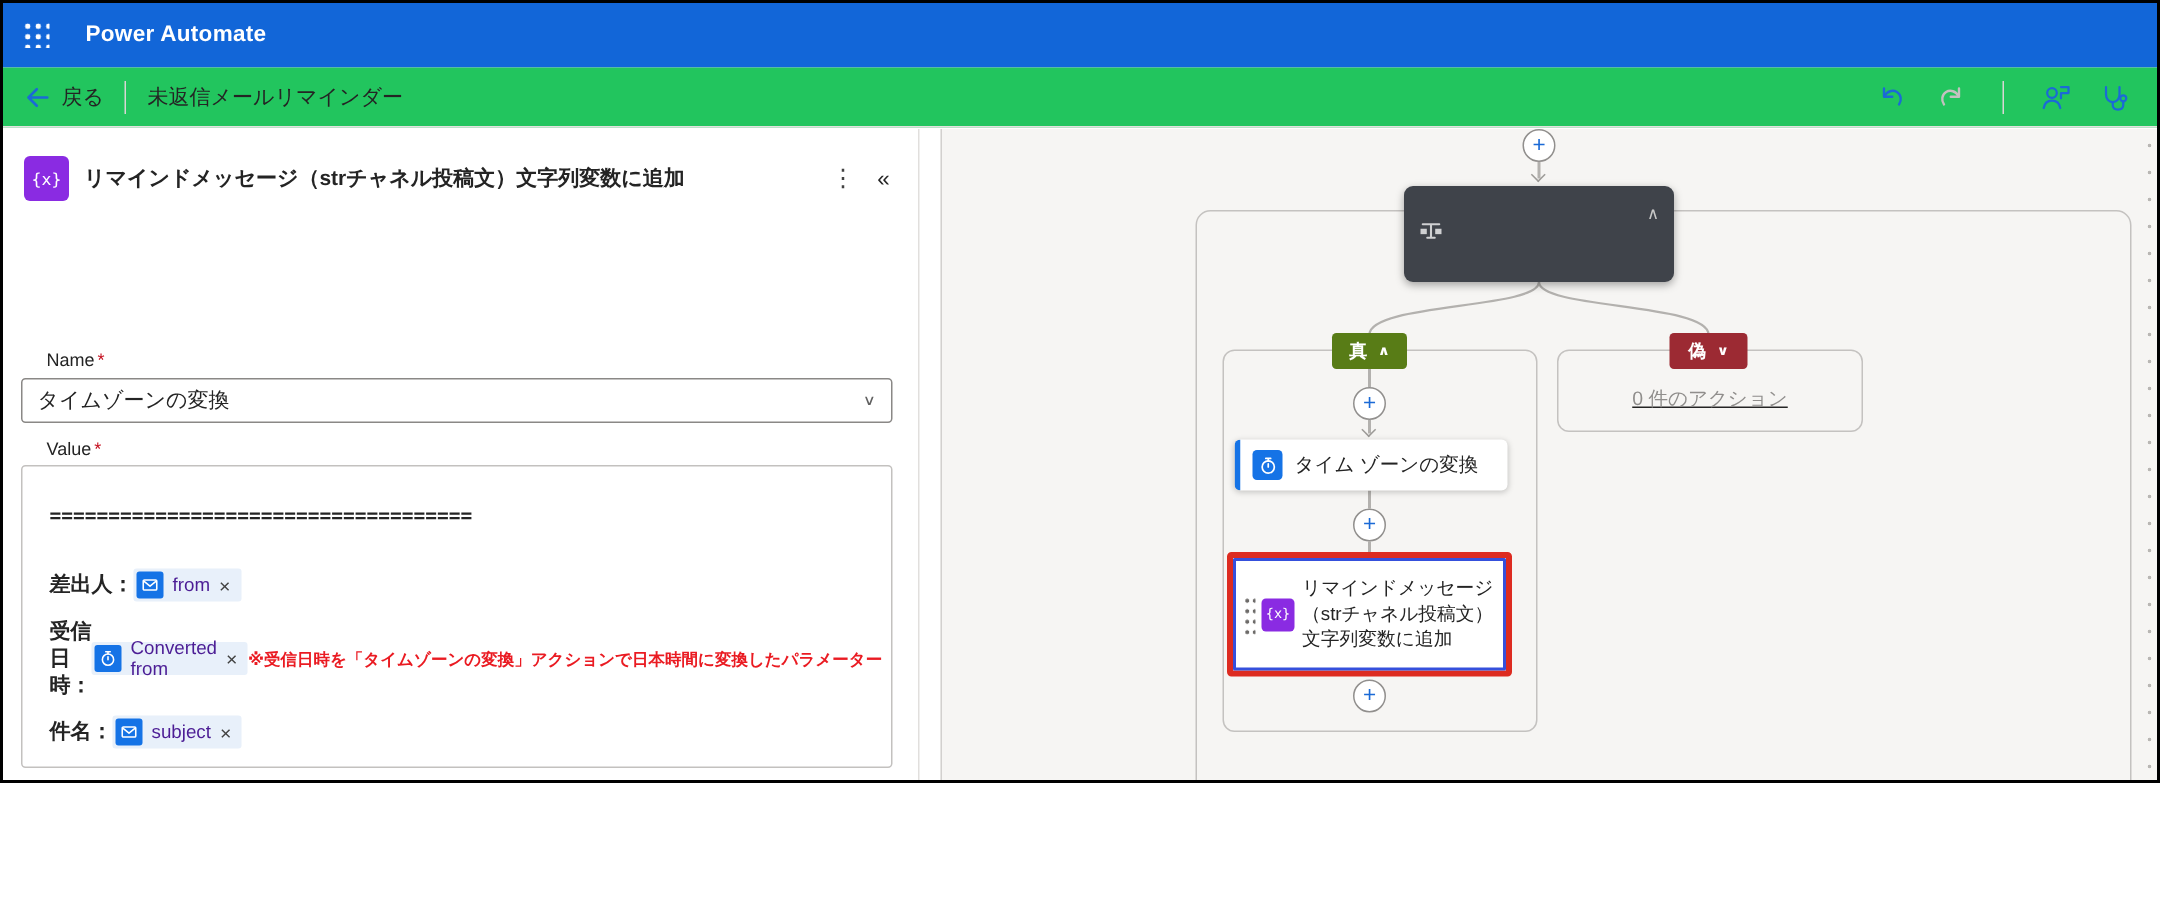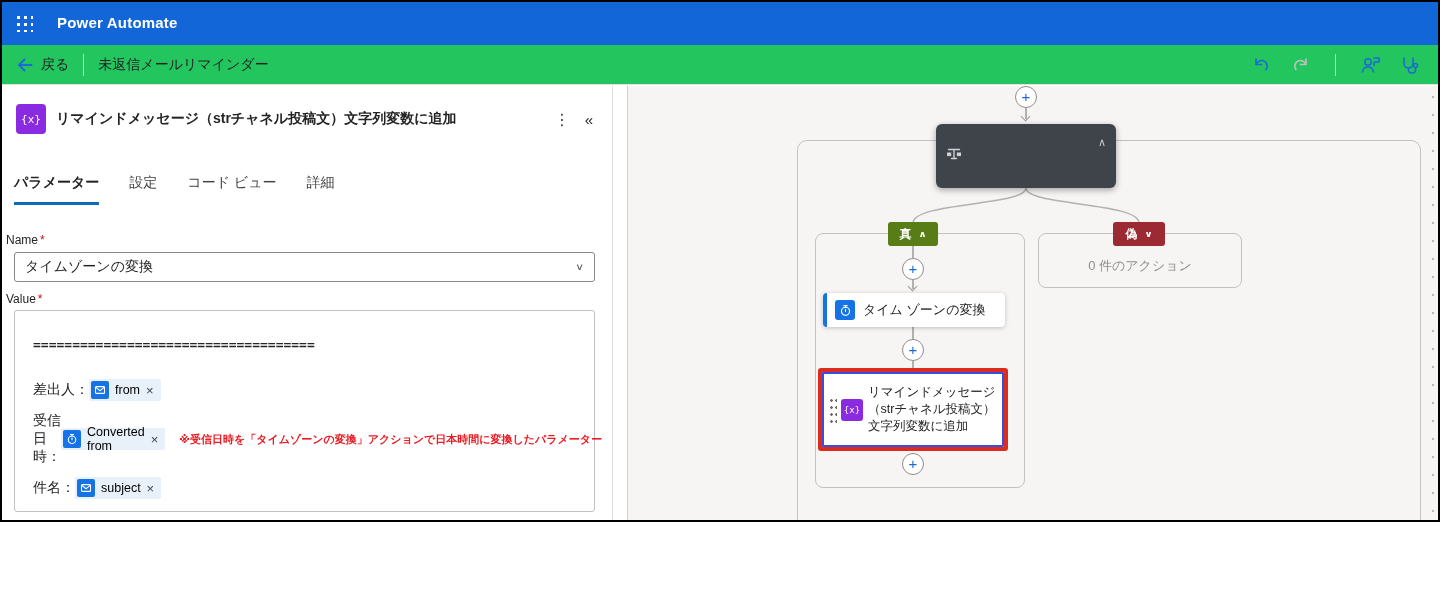--- a/index.html
+++ b/index.html
@@ -30,45 +30,45 @@
   .var-chip { width:30px; height:30px; border-radius:4px; background:#8a2be2; color:#fff; display:flex; align-items:center; justify-content:center; font-family:"DejaVu Sans Mono",monospace; font-size:11px; flex:0 0 auto; }
   .var-chip.small { width:22px; height:22px; font-size:9px; border-radius:3px; }
   .panel-title { font-size:14px; font-weight:600; margin-left:10px; white-space:nowrap; overflow:hidden; }
   .kebab { margin-left:auto; font-size:16px; color:#424242; width:28px; text-align:center; cursor:pointer; }
   .collapse { font-size:15px; color:#242424; width:26px; text-align:center; cursor:pointer; }
 
   .tabs { position:absolute; left:14px; top:88px; display:flex; gap:30px; }
   .tab { font-size:14px; color:#424242; padding-bottom:10px; cursor:pointer; }
   .tab.active { font-weight:bold; color:#242424; border-bottom:3px solid #0f6cbd; }
 
-  .field-label { position:absolute; left:6px; font-size:12px; color:#242424; }
+  .field-label { position:absolute; left:31px; font-size:12px; color:#242424; }
   .req { color:#c50f1f; margin-left:2px; }
   .name-select { position:absolute; left:14px; top:166px; width:581px; height:30px; border:1px solid #8a8886; border-radius:3px; background:#fff; display:flex; align-items:center; padding:0 10px; cursor:pointer; }
   .name-select .sel-value { font-size:14px; }
   .sel-chevron { margin-left:auto; color:#616161; font-size:12px; transform:scaleY(.8); }
 
   .value-box { position:absolute; left:14px; top:224px; width:581px; height:202px; border:1px solid #c3c1bf; border-radius:3px; background:#fff; padding:26px 16px 0 18px; cursor:text; }
   .sep-line { font-family:"DejaVu Sans Mono",monospace; font-size:13px; font-weight:bold; letter-spacing:0; white-space:nowrap; }
   .val-row { display:flex; align-items:center; margin-top:27px; height:22px; }
-  .val-row .row-label { font-size:14px; }
+  .val-row .row-label { font-size:14px;font-weight:bold; }
   .pill { display:inline-flex; align-items:center; height:22px; background:#e8f0fa; border-radius:2px; padding:2px 7px 2px 2px; gap:6px; cursor:pointer; }
   .pill-icon { width:18px; height:18px; border-radius:2px; background:#1573e6; display:flex; align-items:center; justify-content:center; flex:0 0 auto; }
-  .pill-text { font-size:12.5px; color:#000000; }
+  .pill-text { font-size:12.5px; color:#4c1d95; }
   .pill-x { font-size:13px; color:#424242; cursor:pointer; line-height:1; }
-  .red-note { font-size:11px; font-weight:bold; color:#ea1b22; margin-left:14px; white-space:nowrap; }
+  .red-note { font-size:11px; font-weight:bold; color:#ea1b22; margin-left:0; white-space:nowrap; }
 
   
   .canvas { position:absolute; left:613px; top:86px; width:827px; height:521px; background:#fff; }
   .canvas-bg { position:absolute; left:14px; top:0; width:813px; height:521px; background:#f6f5f3; border-left:1px solid #d2d0ce; }
   .dots { background-image:radial-gradient(circle,#b9b7b4 1px,transparent 1.4px); background-size:18px 18px; }
   .dots-right { position:absolute; left:1424px; top:88px; width:14px; height:480px; z-index:1; }
   .dots-bottom { position:absolute; left:629px; top:572px; width:808px; height:33px; z-index:1; }
 
   .abs { position:absolute; }
-  .scope-box { border:1.5px solid #c4c2c0; border-radius:10px; background:transparent; }
+  .scope-box { border:1.5px solid #c4c2c0; border-radius:10px; background:transparent;text-decoration:underline; }
   .outer-scope { left:797px; top:140px; width:624px; height:430px; z-index:2; }
   .true-scope  { left:815px; top:233px; width:210px; height:255px; border-radius:8px; z-index:3; }
   .false-scope { left:1038px; top:233px; width:204px; height:55px; border-radius:8px; z-index:3; display:flex; align-items:center; justify-content:center; }
   .false-empty { font-size:13px; color:#908e8c; padding-top:10px; }
 
   .plus-btn { position:absolute; width:22px; height:22px; border-radius:50%; background:#fff; border:1px solid #918f8d; color:#1b6ad6; font-size:15px; line-height:19px; text-align:center; cursor:pointer; z-index:6; }
   .vline { position:absolute; width:1.5px; background:#b3b1ae; z-index:4; }
   .arrowhead { position:absolute; width:7px; height:7px; border-right:1.5px solid #9d9b98; border-bottom:1.5px solid #9d9b98; transform:rotate(45deg); z-index:4; }
 
   .condition-node { position:absolute; left:936px; top:124px; width:180px; height:64px; background:#3f434a; border-radius:6px; box-shadow:0 2px 6px rgba(0,0,0,.35); z-index:6; display:flex; align-items:center; padding:0 10px; cursor:pointer; }
@@ -144,26 +144,20 @@
   </div>
 
   <div class="panel">
     <div class="panel-header">
       <div class="var-chip">{x}</div>
       <div class="panel-title">リマインドメッセージ（strチャネル投稿文）文字列変数に追加</div>
       <div class="kebab">⋮</div>
       <div class="collapse">«</div>
     </div>
 
-    <div class="tabs">
-      <div class="tab active">パラメーター</div>
-      <div class="tab">設定</div>
-      <div class="tab">コード ビュー</div>
-      <div class="tab">詳細</div>
-    </div>
 
     <div class="field-label" style="top:147px;">
       <span>Name</span><span class="req">*</span>
     </div>
     <div class="name-select">
       <span class="sel-value">タイムゾーンの変換</span>
       <span class="sel-chevron">∨</span>
     </div>
 
     <div class="field-label" style="top:206px;">

